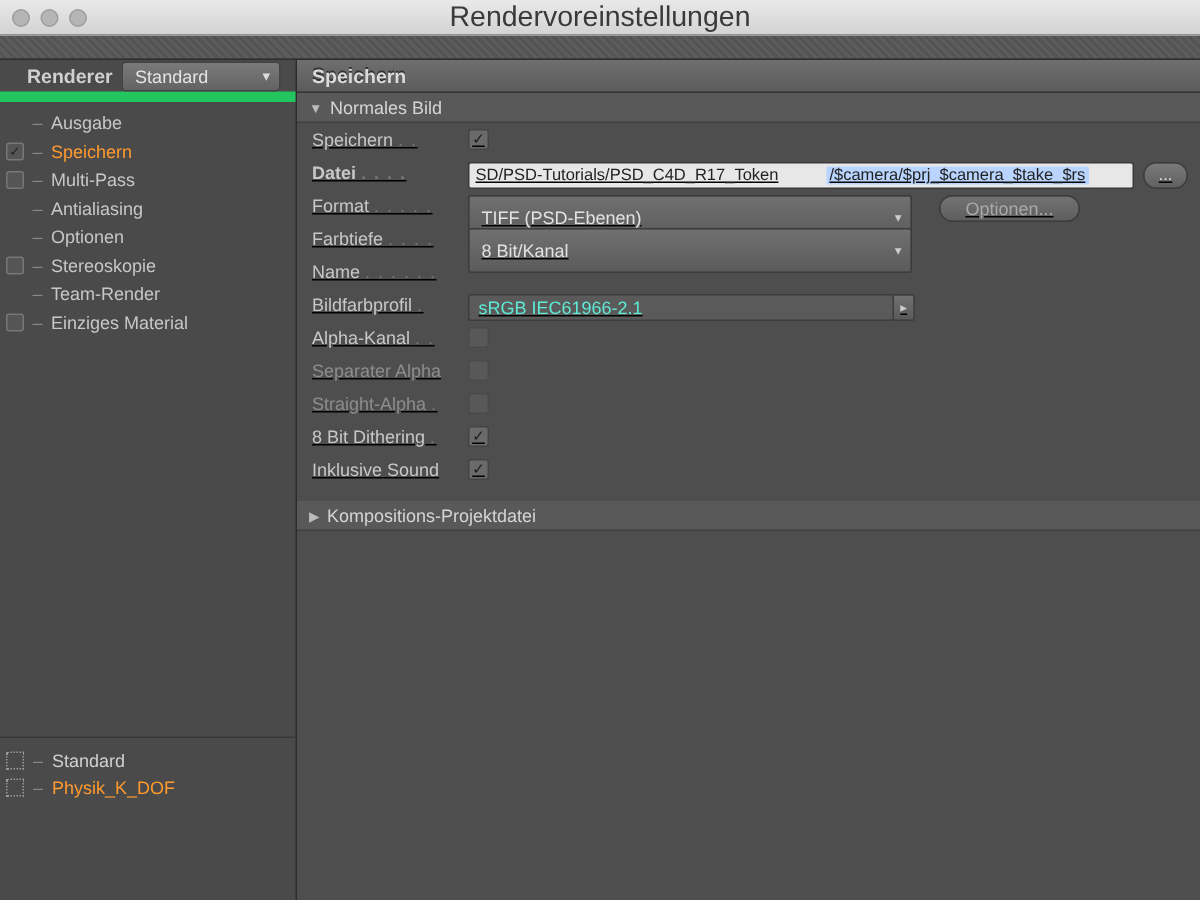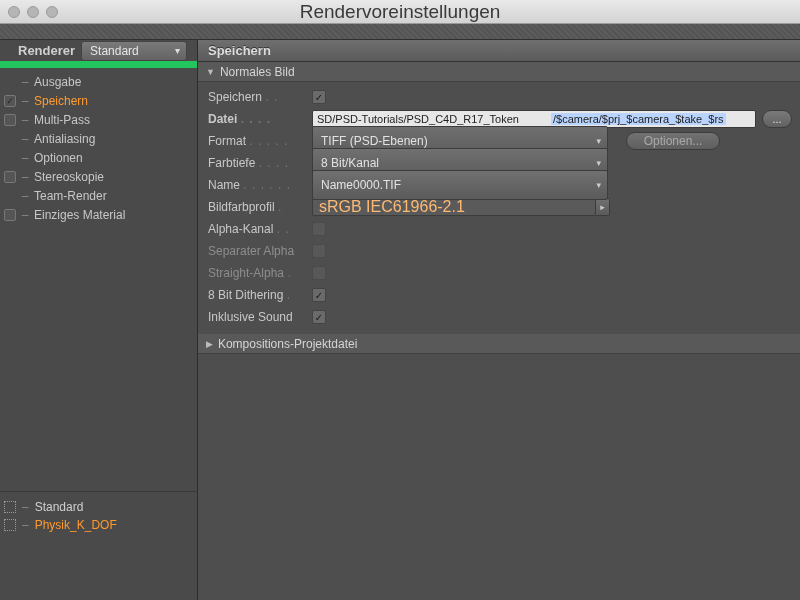--- a/index.html
+++ b/index.html
@@ -36,39 +36,39 @@
 .preset .dash { color: #888; }
 .preset.a1 { color: #d0d0d0; }
 .preset.a2 { color: #ff9a2e; }
 
 .content { flex: 1; background: #4e4e4e; }
 .panel-title { height: 22px; background: linear-gradient(#6f6f6f,#5b5b5b); color: #dcdcdc; font-size: 13px; font-weight: bold; padding: 0 10px; display: flex; align-items: center; border-bottom: 1px solid #333; text-shadow: 0 -1px 0 #333; }
 .sect-head { height: 20px; background: #595959; font-size: 12px; color: #d5d5d5; display: flex; align-items: center; padding: 0 8px; border-bottom: 1px solid #404040; cursor: pointer; }
 .sect-head .tri { font-size: 9px; margin-right: 5px; color: #bbb; }
 
 .form { padding: 4px 8px 6px 10px; }
-.row { display: flex; align-items: center; height: 22px; font-size: 12px; }
+.row { display: flex; align-items: flex-start; height: 22px; font-size: 12px; text-decoration: underline; }
 .row .label { width: 104px; color: #c8c8c8; white-space: nowrap; overflow: hidden; }
 .row .label.bold { font-weight: bold; }
 .row .label.dim { color: #8d8d8d; }
 .dots { color: #777; letter-spacing: 1px; }
 .chk { width: 14px; height: 14px; background: #6a6a6a; border: 1px solid #444; border-radius: 2px; display: flex; align-items: center; justify-content: center; font-size: 10px; color: #1a1a1a; }
 .chk.disabled { background: #585858; border-color: #4a4a4a; color: transparent; }
 
 .txtfield { flex: 1; height: 18px; background: #e7e7e7; border: 1px solid #3a3a3a; border-radius: 2px; font-size: 11px; color: #222; padding: 0 4px; display: flex; align-items: center; overflow: hidden; white-space: nowrap; }
 .txtfield .sel { background: #b9d5ff; padding: 0 2px; border-radius: 1px; margin-left: 32px; }
 
 .dd { height: 30px; background: linear-gradient(#707070,#5b5b5b); border: 1px solid #3c3c3c; border-radius: 2px; color: #e2e2e2; font-size: 12px; padding: 0 18px 0 8px; display: flex; align-items: center; position: relative; }
 .dd::after { content: "▾"; position: absolute; right: 6px; font-size: 9px; color: #ccc; }
 .wcol { width: 296px; }
 
 .sqbtn { width: 30px; height: 18px; background: linear-gradient(#7a7a7a,#616161); border: 1px solid #3c3c3c; border-radius: 9px; color: #e2e2e2; font-size: 11px; display: flex; align-items: center; justify-content: center; }
 .optbtn { width: 94px; height: 18px; background: linear-gradient(#727272,#5e5e5e); border: 1px solid #3c3c3c; border-radius: 9px; color: #a9a9a9; font-size: 12px; display: flex; align-items: center; justify-content: center; }
 
-.probox { flex: 1; max-width: 284px; height: 18px; background: #5a5a5a; border: 1px solid #3c3c3c; border-radius: 2px; color: #fdba74; font-size: 16px; padding: 0 6px; display: flex; align-items: center; }
+.probox { flex: 1; max-width: 284px; height: 18px; background: #5a5a5a; border: 1px solid #3c3c3c; border-radius: 2px; color: #5eead4; font-size: 12px; padding: 0 6px; display: flex; align-items: center; }
 .arrowbtn { width: 14px; height: 18px; background: linear-gradient(#707070,#5b5b5b); border: 1px solid #3c3c3c; border-left: none; border-radius: 0 2px 2px 0; color: #ccc; font-size: 9px; display: flex; align-items: center; justify-content: center; }
 </style>
 </head>
 <body>
 
 <div class="titlebar">
   <div class="traffic">
     <div class="tl"></div>
     <div class="tl"></div>
     <div class="tl"></div>
@@ -174,23 +174,20 @@
         <div class="optbtn">Optionen...</div>
       </div>
       <div class="row">
         <span class="label"><span>Farbtiefe</span> <span class="dots">. . . .</span></span>
         <div class="dd wcol">
             <span>8 Bit/Kanal</span>
           </div>
       </div>
       <div class="row">
         <span class="label"><span>Name</span> <span class="dots">. . . . . .</span></span>
-        <div class="dd wcol">
-            <span>Name0000.TIF</span>
-          </div>
       </div>
       <div class="row">
         <span class="label"><span>Bildfarbprofil</span> <span class="dots">.</span></span>
         <div class="probox">
             <span>sRGB IEC61966-2.1</span>
           </div>
         <div class="arrowbtn">▸</div>
       </div>
       <div class="row">
         <span class="label"><span>Alpha-Kanal</span> <span class="dots">. .</span></span>

